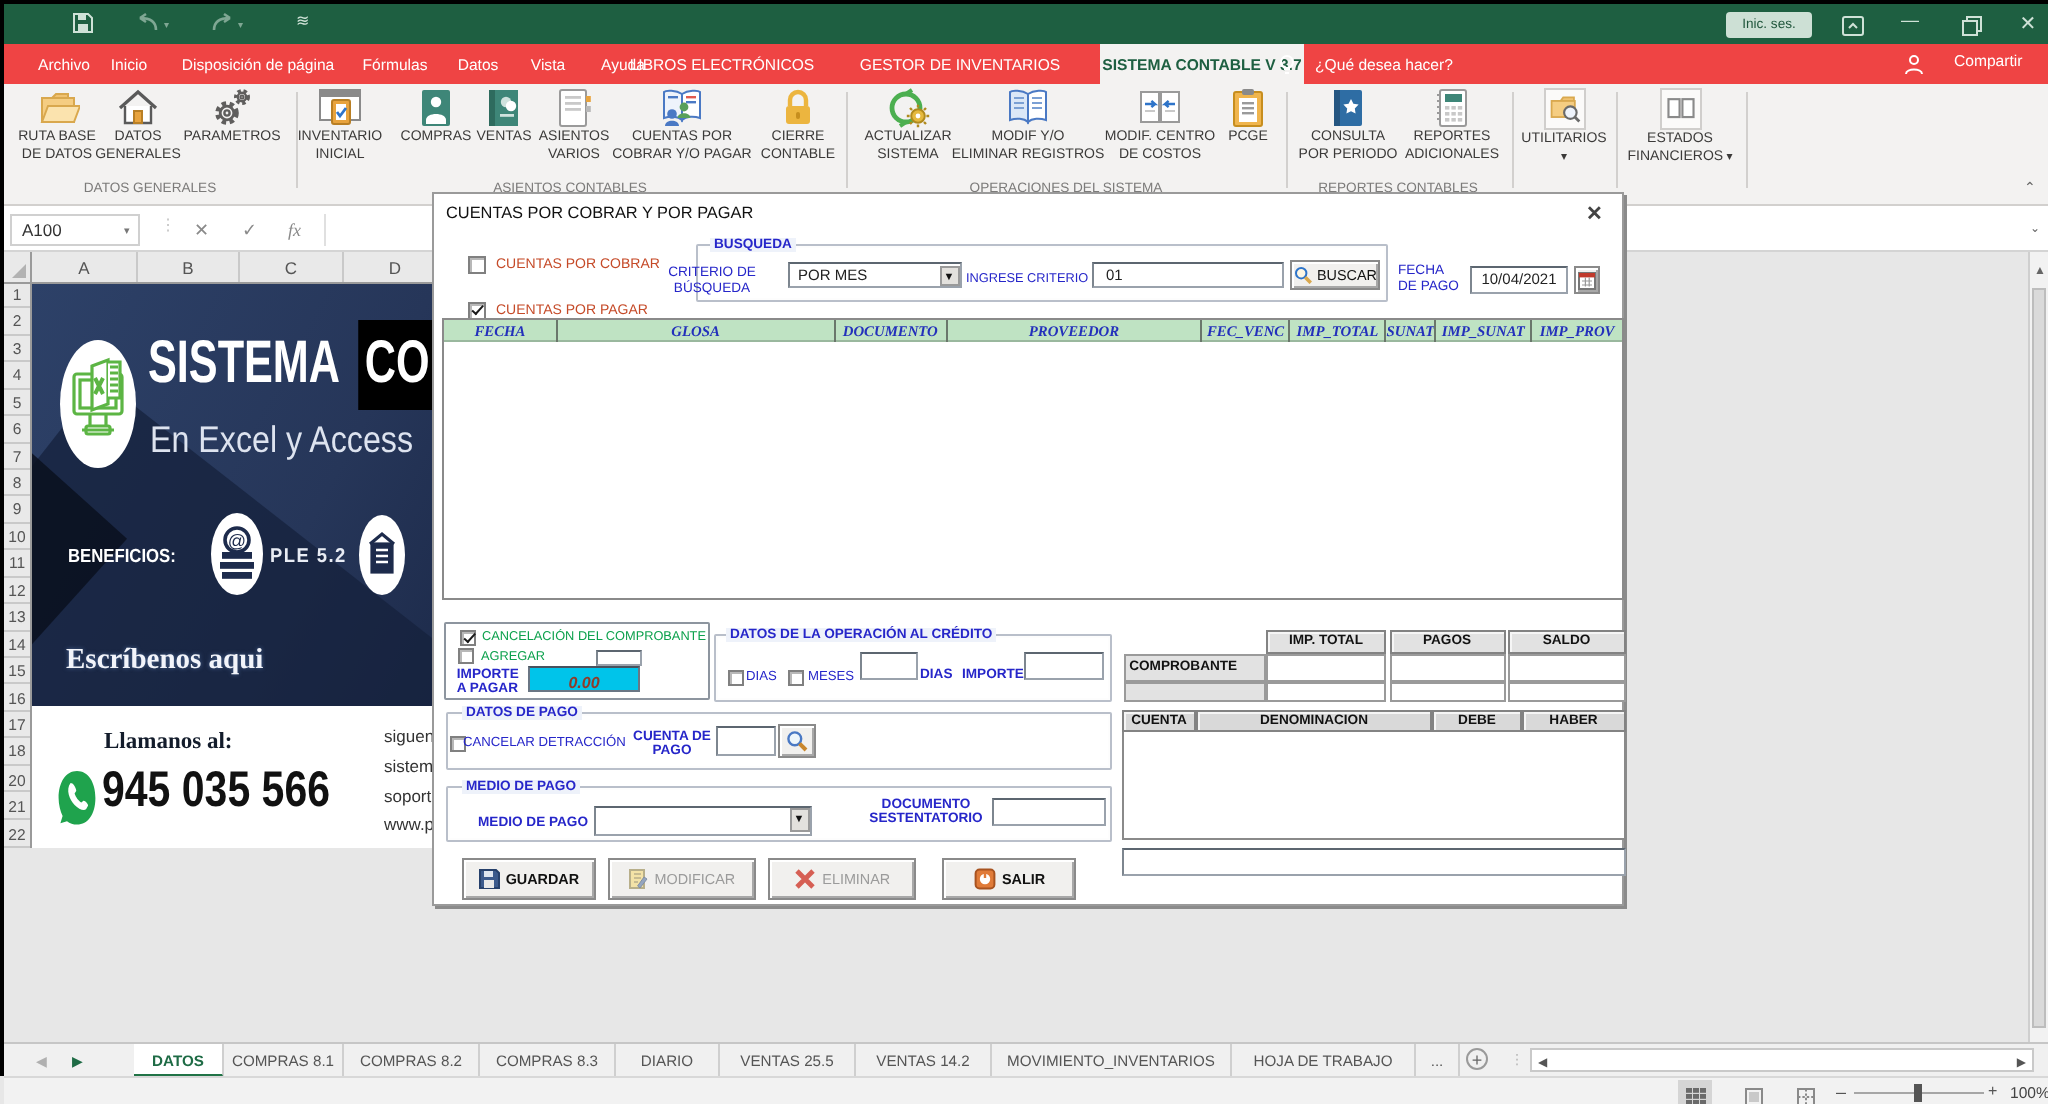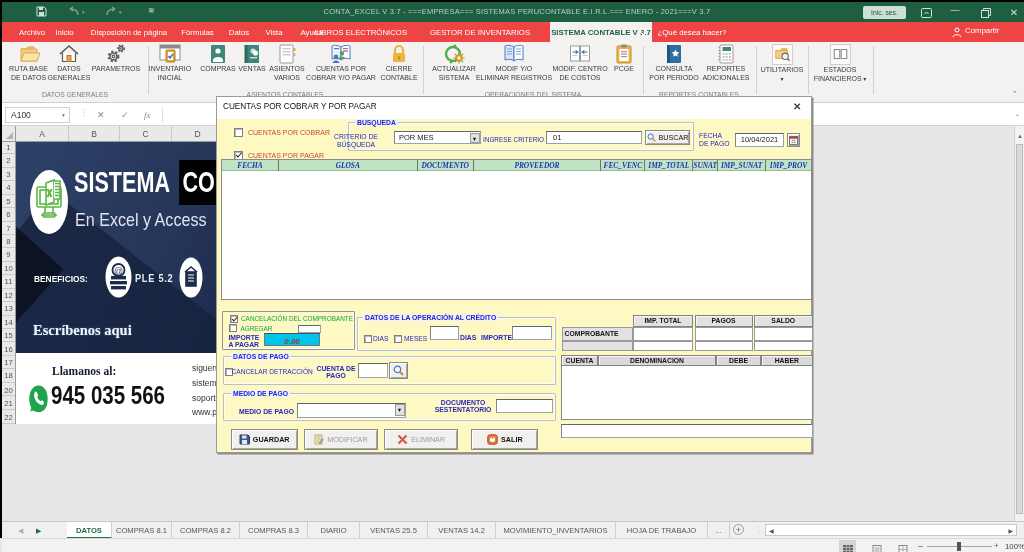--- a/index.html
+++ b/index.html
@@ -10,21 +10,21 @@
 
 #titlebar { left:0; top:0; width:1024px; height:22px; background:#1e5f41; border-top:2px solid #000; border-left:2px solid #000; }
 #title-text { left:285px; top:5px; width:460px; text-align:center; font-size:7.5px; color:#b9cfc3; letter-spacing:.2px; white-space:nowrap; }
 .qat-ic { top:4px; color:#cfe2d7; }
 #signin-btn { left:861px; top:4px; width:43px; height:13px; background:#cde0d5; border-radius:2px; font-size:6.8px; color:#20563c; text-align:center; line-height:13px; }
 .winctl { top:3px; width:14px; height:15px; color:#cfe2d7; font-size:9px; text-align:center; line-height:15px; }
 
 #tabrow { left:2px; top:22px; width:1022px; height:20px; background:#ef4444; }
 .rtab { position:absolute; top:0; height:20px; line-height:21px; font-size:7.8px; color:#fff; text-align:center; white-space:nowrap; }
 .rtab.active { background:#f3f2f1; color:#1e5f41; font-weight:bold; }
-#share { color:#fff; font-size:7.8px; }
+#share { color:#fff; font-size:7.8px;margin-left:12px; }
 
 #ribbon { left:2px; top:42px; width:1022px; height:61px; background:#f3f2f1; border-bottom:1px solid #d2d0ce; }
 .rbtn { position:absolute; top:2px; text-align:center; }
 .rbtn .ric { display:block; margin:0 auto; }
 .rbtn .rlb { margin-top:1px; font-size:7px; line-height:8.6px; color:#3b3a39; white-space:nowrap; }
 .rsep { position:absolute; top:4px; width:1px; height:48px; background:#d2d0ce; }
 .rgrp { position:absolute; top:49px; font-size:6.8px; color:#7c7b7a; white-space:nowrap; transform:translateX(-50%); }
 .dropcaret { font-size:6px; color:#3b3a39; line-height:5px; }
 
 #formulabar { left:2px; top:103px; width:1022px; height:23px; background:#fff; border-bottom:1px solid #d4d4d4; }
@@ -66,21 +66,21 @@
 .sheetnav { position:absolute; top:5px; font-size:7px; }
 .stab { position:absolute; top:0; height:17px; line-height:17px; text-align:center; font-size:7.6px; color:#555; border-right:1px solid #cfcfcf; background:#f0f0f0; white-space:nowrap; }
 .stab.active { background:#fff; color:#1e6b45; font-weight:bold; border-bottom:2px solid #217346; }
 
 #statusbar { left:2px; top:538px; width:1022px; height:14px; background:#f2f2f2; border-top:1px solid #d8d8d8; }
 .sbicon { position:absolute; top:1px; width:17px; height:12px; text-align:center; }
 #zoom-track { position:absolute; left:925px; top:7px; width:65px; height:1px; background:#a6a6a6; }
 #zoom-thumb { position:absolute; left:955px; top:3px; width:4px; height:9px; background:#555; }
 #zoom-pct { position:absolute; left:1003px; top:3px; font-size:7.8px; color:#444; }
 
-#dialog { left:216px; top:96px; width:596px; height:357px; background:#fef9c3; border:1px solid #9a9a9a; box-shadow:1.5px 1.5px 0 #8b8b8b; font-size:7.5px; }
+#dialog { left:216px; top:96px; width:596px; height:357px; background:#ffffff; border:1px solid #9a9a9a; box-shadow:1.5px 1.5px 0 #8b8b8b; font-size:7.5px; }
 #dlg-titlebar { left:0; top:0; width:594px; height:22px; background:#fff; }
 #dlg-title { left:6px; top:5px; font-size:8.2px; color:#111; letter-spacing:0; }
 #dlg-close { left:576px; top:4px; font-size:10px; color:#444; font-weight:bold; }
 .vbalabel { position:absolute; color:#2626c9; font-size:6.8px; line-height:7.6px; white-space:nowrap; }
 .vbalabel.ctr { text-align:center; }
 .chkbox { position:absolute; width:9px; height:9px; background:#fff; border:1px solid #808080; box-shadow:inset 1px 1px 0 #b8b8b8; }
 .chkbox.checked:after { content:""; position:absolute; left:1px; top:1.2px; width:4.5px; height:2.2px; border-left:1.5px solid #1a1a1a; border-bottom:1.5px solid #1a1a1a; transform:rotate(-48deg); }
 .chklabel { position:absolute; font-size:7px; white-space:nowrap; }
 .vbaframe { position:absolute; border:1px solid #b9bfca; box-shadow:inset 0 0 0 1px #fdfdfd; border-radius:1px; }
 .framelabel { position:absolute; top:-4px; background:#eef2fa; padding:0 2px; color:#2626c9; font-size:6.8px; font-weight:bold; white-space:nowrap; }
@@ -109,21 +109,20 @@
       </svg>
   <svg class="abs qat-ic" style="left:66px;opacity:.55" width="12" height="11" viewBox="0 0 12 11">
         <path d="M2 3 L5 1 M2 3 L5 5 M2 3 C7 3 10 5 10 9" fill="none" stroke="#cfe2d7" stroke-width="1.3"></path>
       </svg>
   <span class="abs qat-ic" style="left:80px;top:7px;font-size:5px;opacity:.55">▾</span>
   <svg class="abs qat-ic" style="left:103px;opacity:.55" width="12" height="11" viewBox="0 0 12 11">
         <path d="M10 3 L7 1 M10 3 L7 5 M10 3 C5 3 2 5 2 9" fill="none" stroke="#cfe2d7" stroke-width="1.3"></path>
       </svg>
   <span class="abs qat-ic" style="left:117px;top:7px;font-size:5px;opacity:.55">▾</span>
   <span class="abs qat-ic" style="left:146px;top:4px;font-size:8px">≋</span>
-  <div class="abs" id="title-text">CONTA_EXCEL V 3.7  -  ===EMPRESA=== SISTEMAS PERUCONTABLE E.I.R.L.=== ENERO - 2021===V 3.7</div>
   <div class="abs" id="signin-btn">Inic. ses.</div>
   <svg class="abs" style="left:919px;top:6px" width="11" height="10" viewBox="0 0 11 10">
         <rect x="0.5" y="0.5" width="10" height="9" rx="1" fill="none" stroke="#cfe2d7"></rect>
         <path d="M3.5 6 L5.5 4 L7.5 6" fill="none" stroke="#cfe2d7"></path>
       </svg>
   <div class="abs winctl" style="left:946px;top:1px">—</div>
   <svg class="abs" style="left:979px;top:6px" width="10" height="10" viewBox="0 0 10 10">
         <rect x="0.5" y="2.5" width="7" height="7" fill="none" stroke="#cfe2d7"></rect>
         <path d="M2.5 2.5 V0.5 H9.5 V7.5 H7.5" fill="none" stroke="#cfe2d7"></path>
       </svg>

